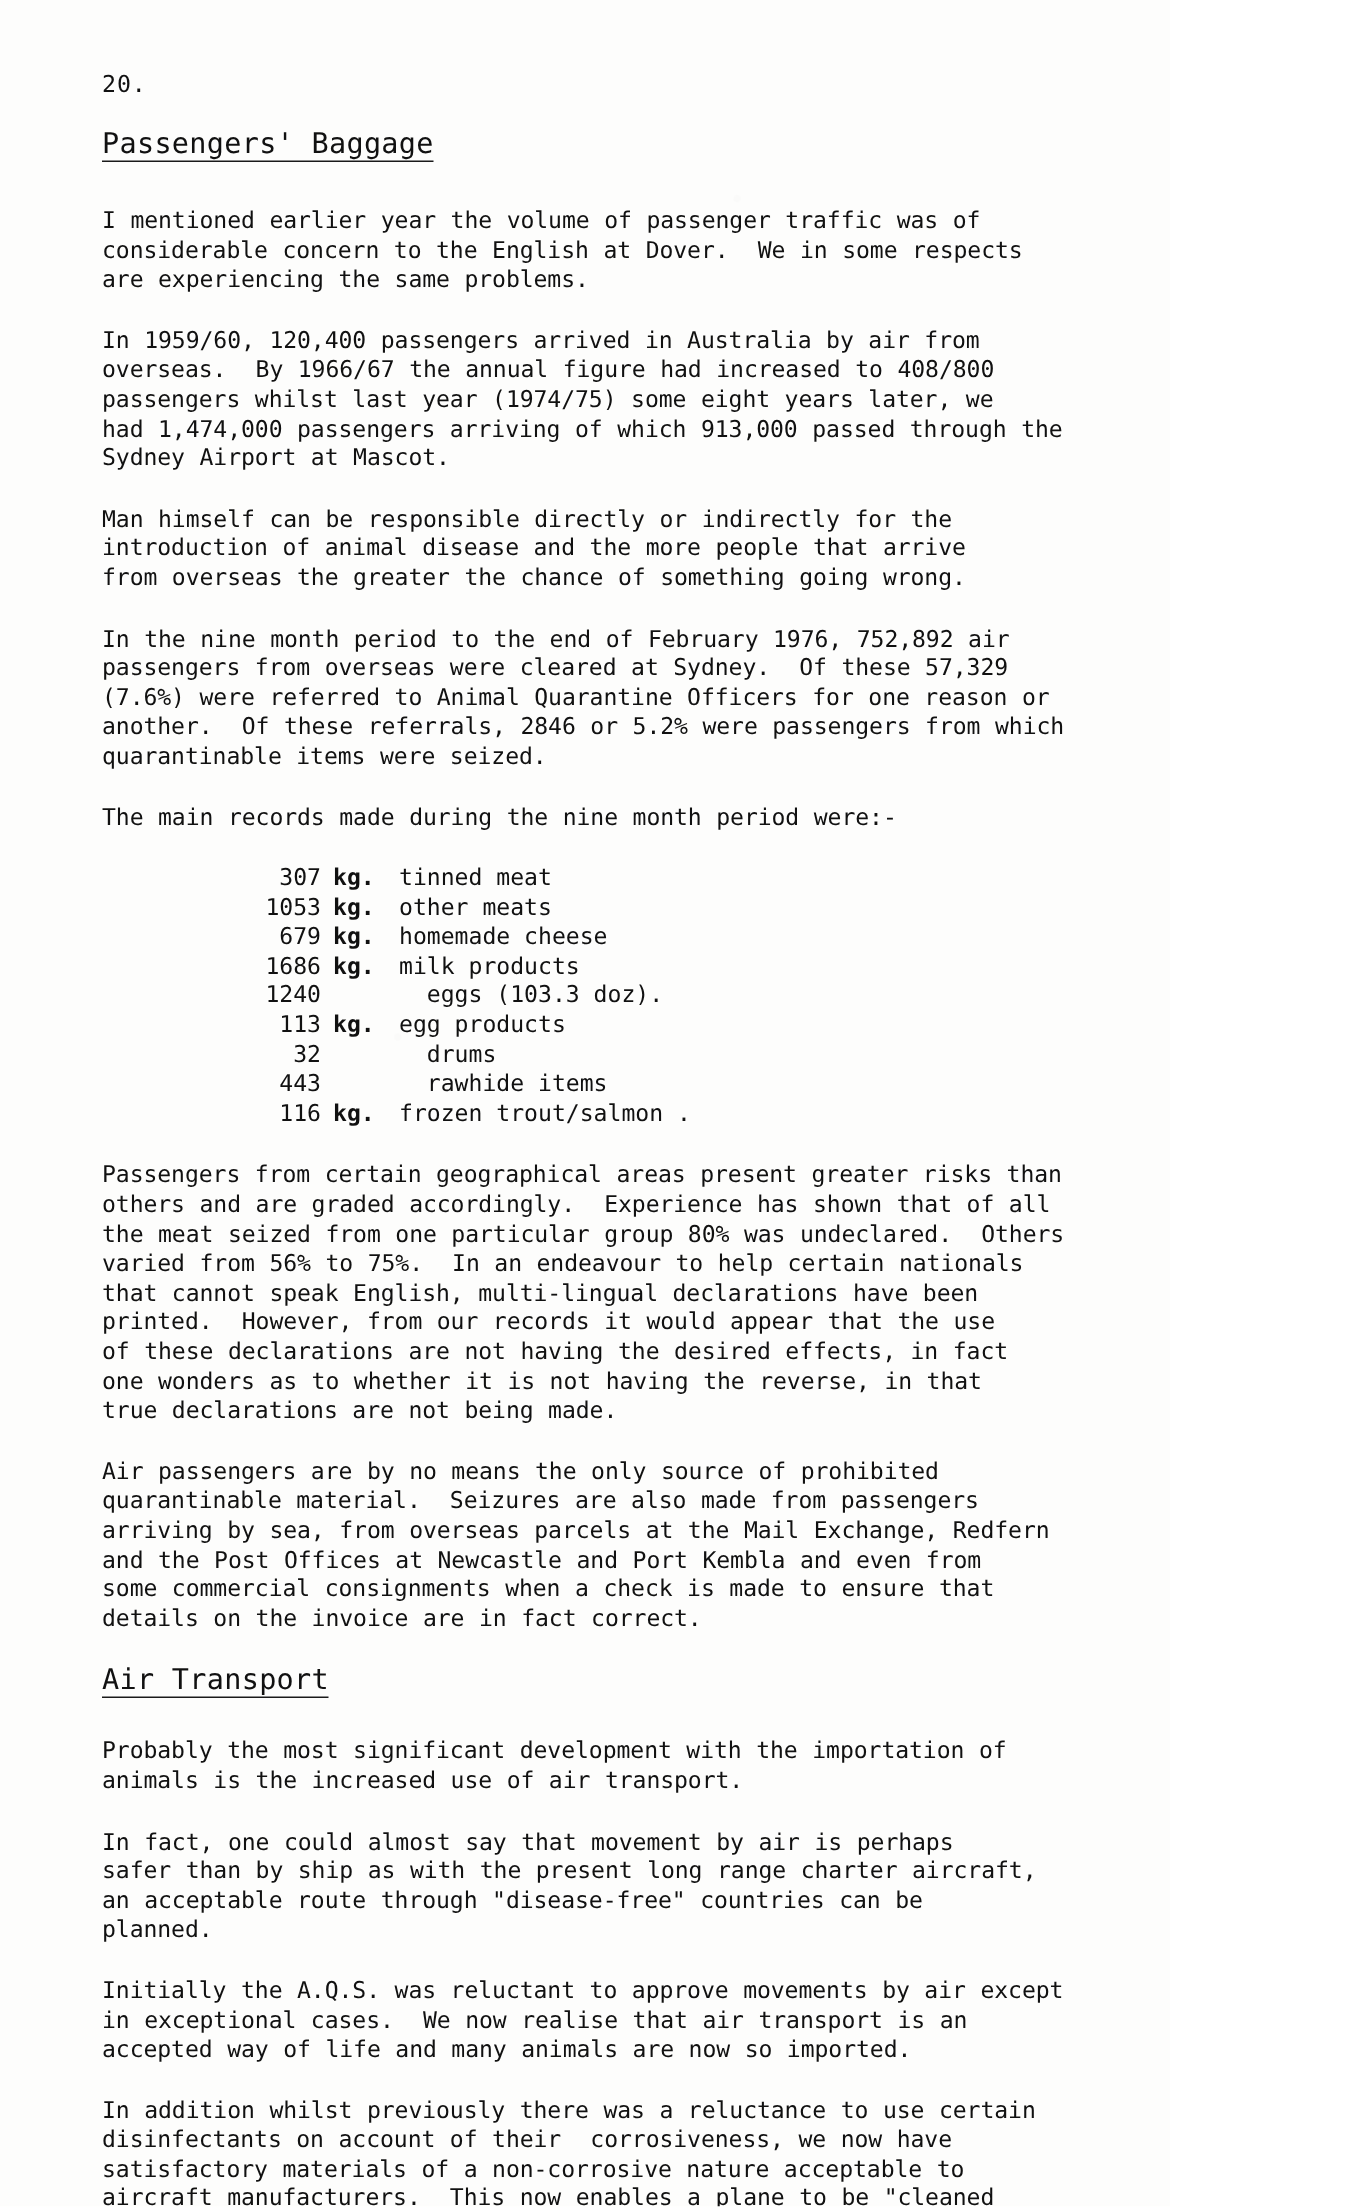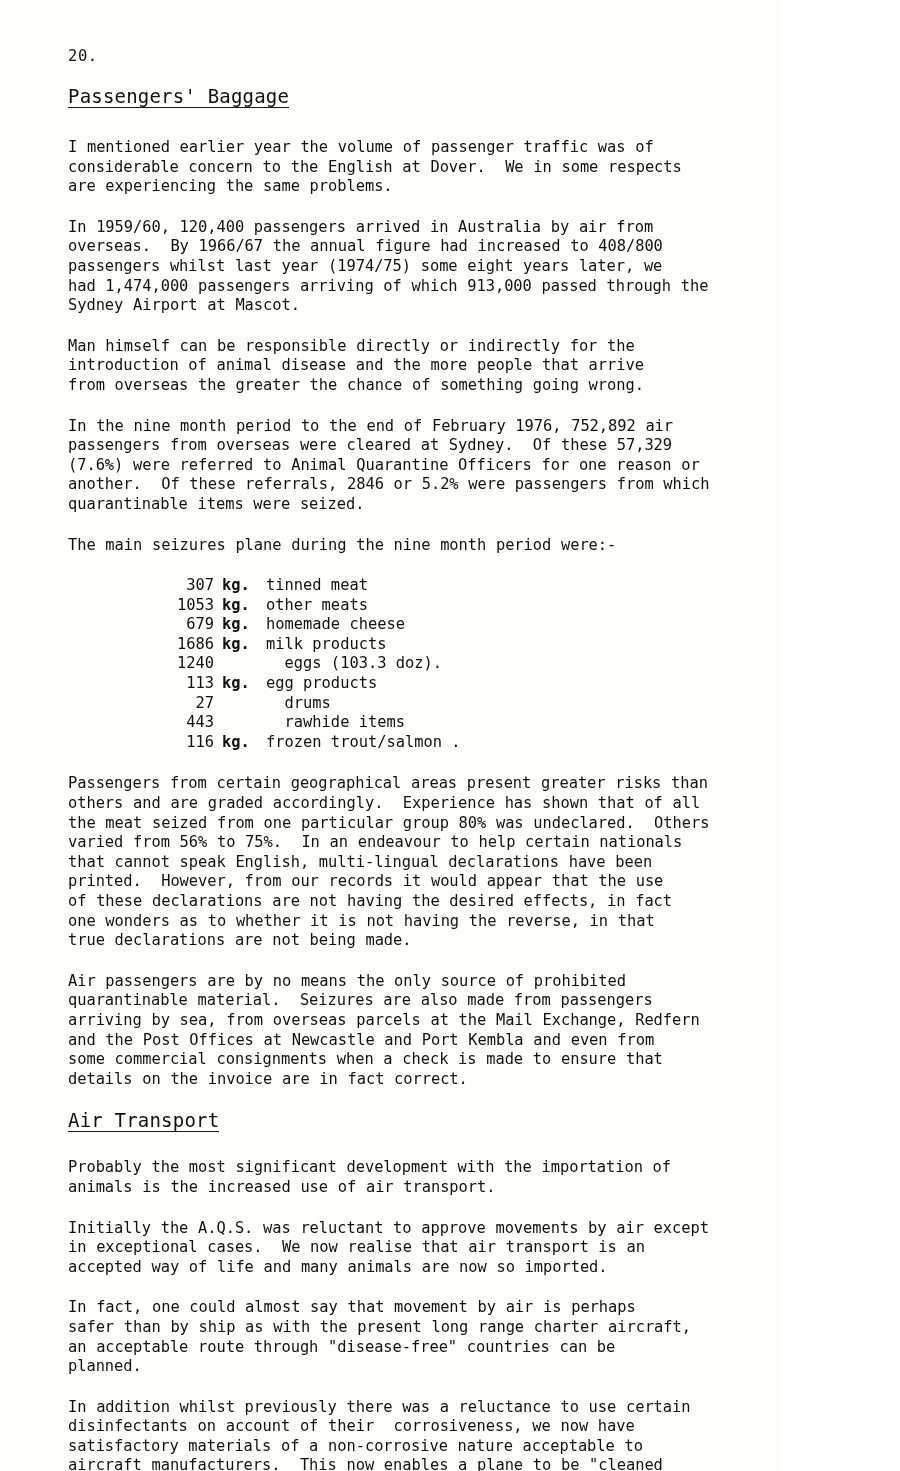--- a/index.html
+++ b/index.html
@@ -131,30 +131,30 @@
 had 1,474,000 passengers arriving of which 913,000 passed through the
 Sydney Airport at Mascot.</p>
     <p class="para">Man himself can be responsible directly or indirectly for the
 introduction of animal disease and the more people that arrive
 from overseas the greater the chance of something going wrong.</p>
     <p class="para">In the nine month period to the end of February 1976, 752,892 air
 passengers from overseas were cleared at Sydney.  Of these 57,329
 (7.6%) were referred to Animal Quarantine Officers for one reason or
 another.  Of these referrals, 2846 or 5.2% were passengers from which
 quarantinable items were seized.</p>
-    <p class="para">The main seizures plane during the nine month period were:-</p>
+    <p class="para">The main records made during the nine month period were:-</p>
 
     <ul class="seizure-list" id="seizure-list">
         <li><span class="qty">307</span><span class="unit">kg.</span><span class="desc">tinned meat</span></li>
         <li><span class="qty">1053</span><span class="unit">kg.</span><span class="desc">other meats</span></li>
         <li><span class="qty">679</span><span class="unit">kg.</span><span class="desc">homemade cheese</span></li>
         <li><span class="qty">1686</span><span class="unit">kg.</span><span class="desc">milk products</span></li>
         <li><span class="qty">1240</span><span class="unit"></span><span class="desc">  eggs (103.3 doz).</span></li>
         <li><span class="qty">113</span><span class="unit">kg.</span><span class="desc">egg products</span></li>
-        <li><span class="qty">27</span><span class="unit"></span><span class="desc">  drums</span></li>
+        <li><span class="qty">32</span><span class="unit"></span><span class="desc">  drums</span></li>
         <li><span class="qty">443</span><span class="unit"></span><span class="desc">  rawhide items</span></li>
         <li><span class="qty">116</span><span class="unit">kg.</span><span class="desc">frozen trout/salmon .</span></li>
       </ul>
 
     <p class="para">Passengers from certain geographical areas present greater risks than
 others and are graded accordingly.  Experience has shown that of all
 the meat seized from one particular group 80% was undeclared.  Others
 varied from 56% to 75%.  In an endeavour to help certain nationals
 that cannot speak English, multi-lingual declarations have been
 printed.  However, from our records it would appear that the use
@@ -167,27 +167,27 @@
 and the Post Offices at Newcastle and Port Kembla and even from
 some commercial consignments when a check is made to ensure that
 details on the invoice are in fact correct.</p>
 
     <div class="heading-wrap tight">
       <span class="heading">Air Transport</span>
     </div>
 
     <p class="para">Probably the most significant development with the importation of
 animals is the increased use of air transport.</p>
-    <p class="para">Initially the A.Q.S. was reluctant to approve movements by air except
-in exceptional cases.  We now realise that air transport is an
-accepted way of life and many animals are now so imported.</p>
     <p class="para">In fact, one could almost say that movement by air is perhaps
 safer than by ship as with the present long range charter aircraft,
 an acceptable route through "disease-free" countries can be
 planned.</p>
+    <p class="para">Initially the A.Q.S. was reluctant to approve movements by air except
+in exceptional cases.  We now realise that air transport is an
+accepted way of life and many animals are now so imported.</p>
     <p class="para">In addition whilst previously there was a reluctance to use certain
 disinfectants on account of their  corrosiveness, we now have
 satisfactory materials of a non-corrosive nature acceptable to
 aircraft manufacturers.  This now enables a plane to be "cleaned
 and disinfected" as required before the carriage of livestock.</p>
 
   </div>
 </div>
 
 </body></html>

